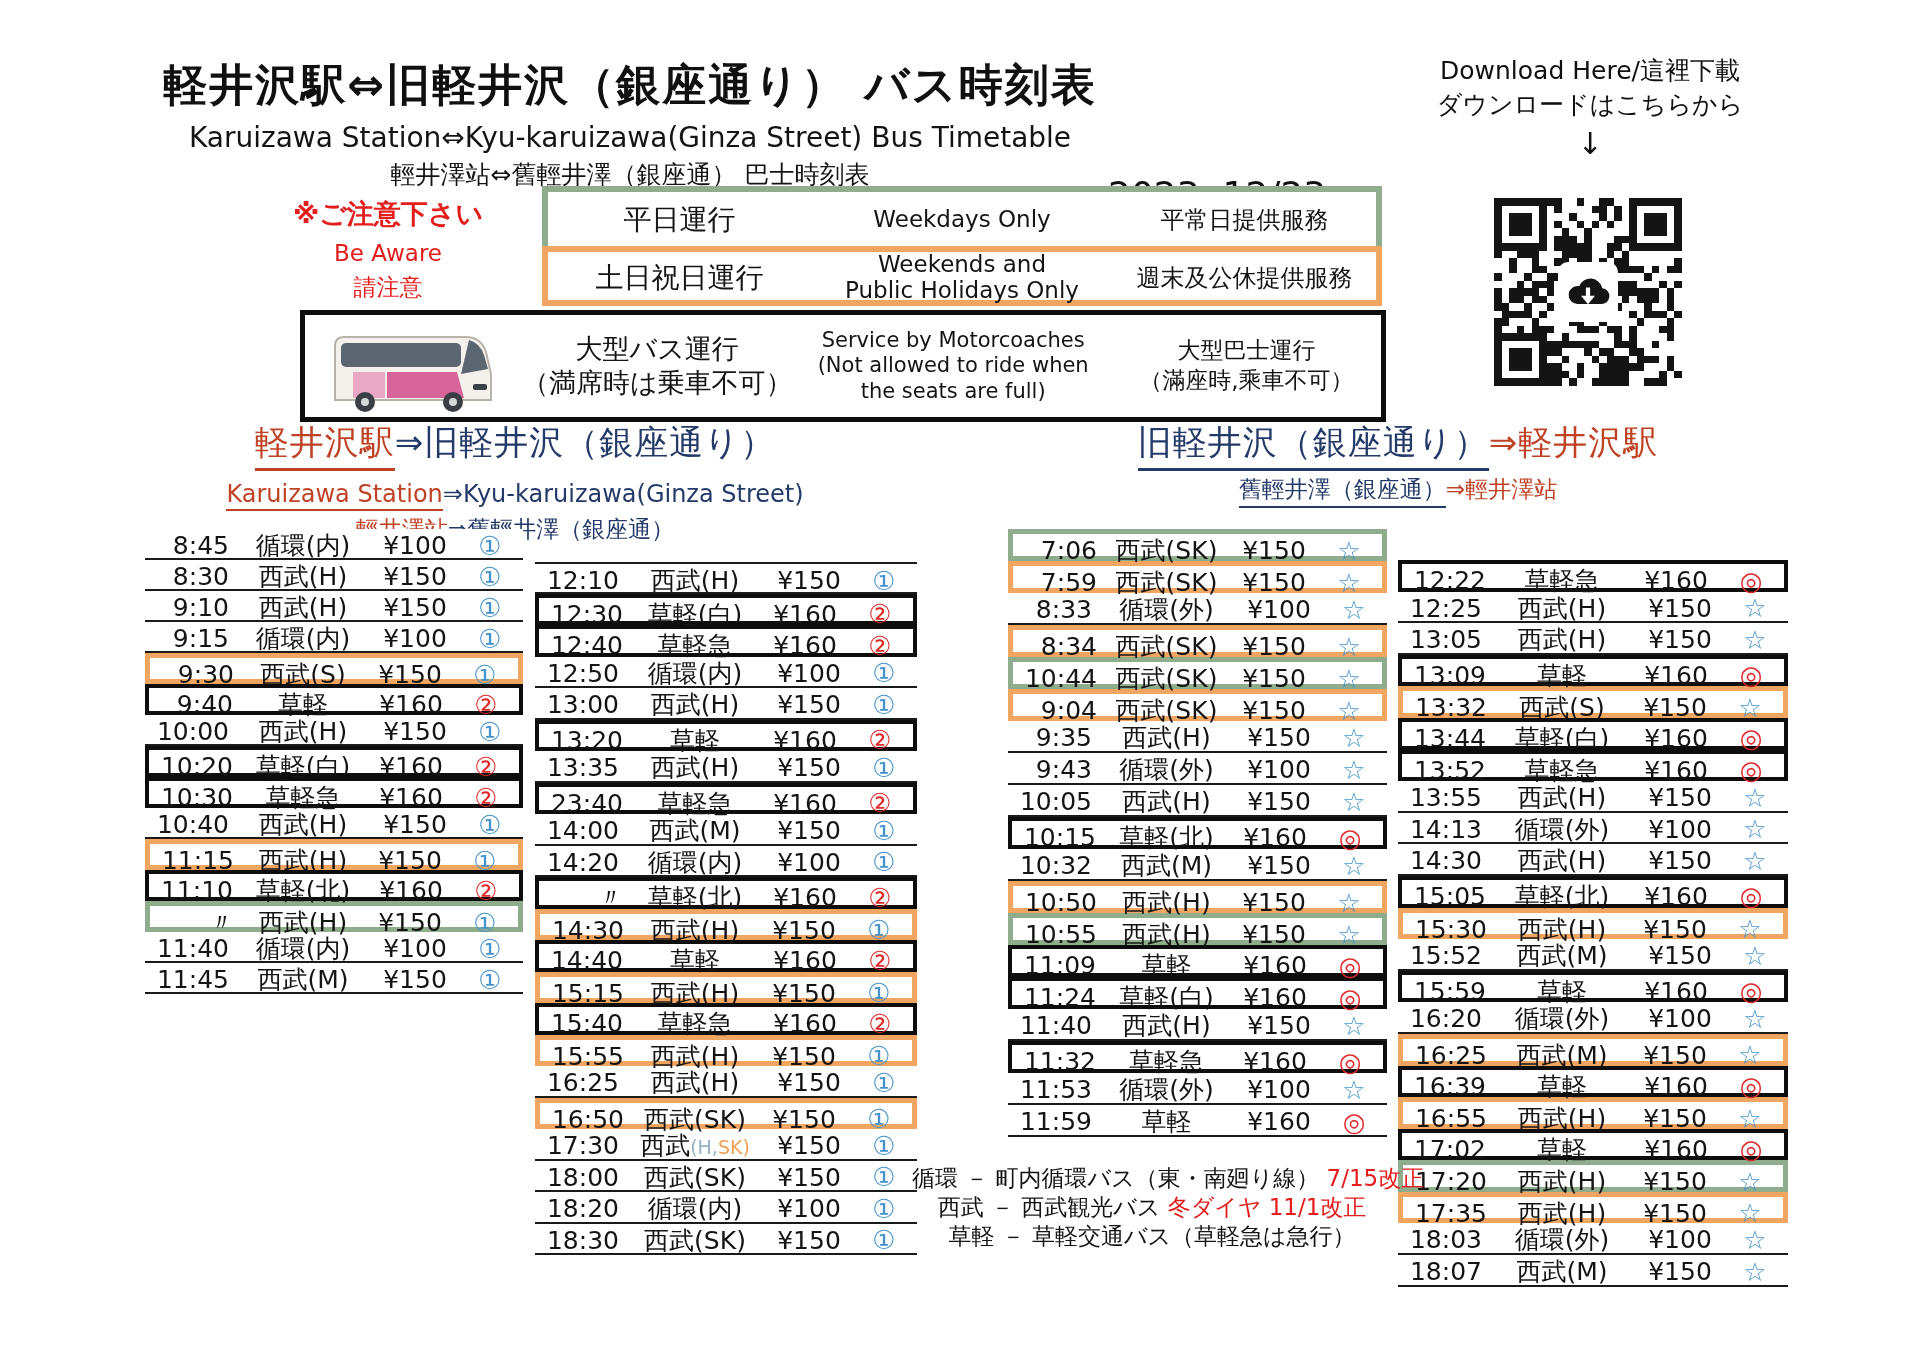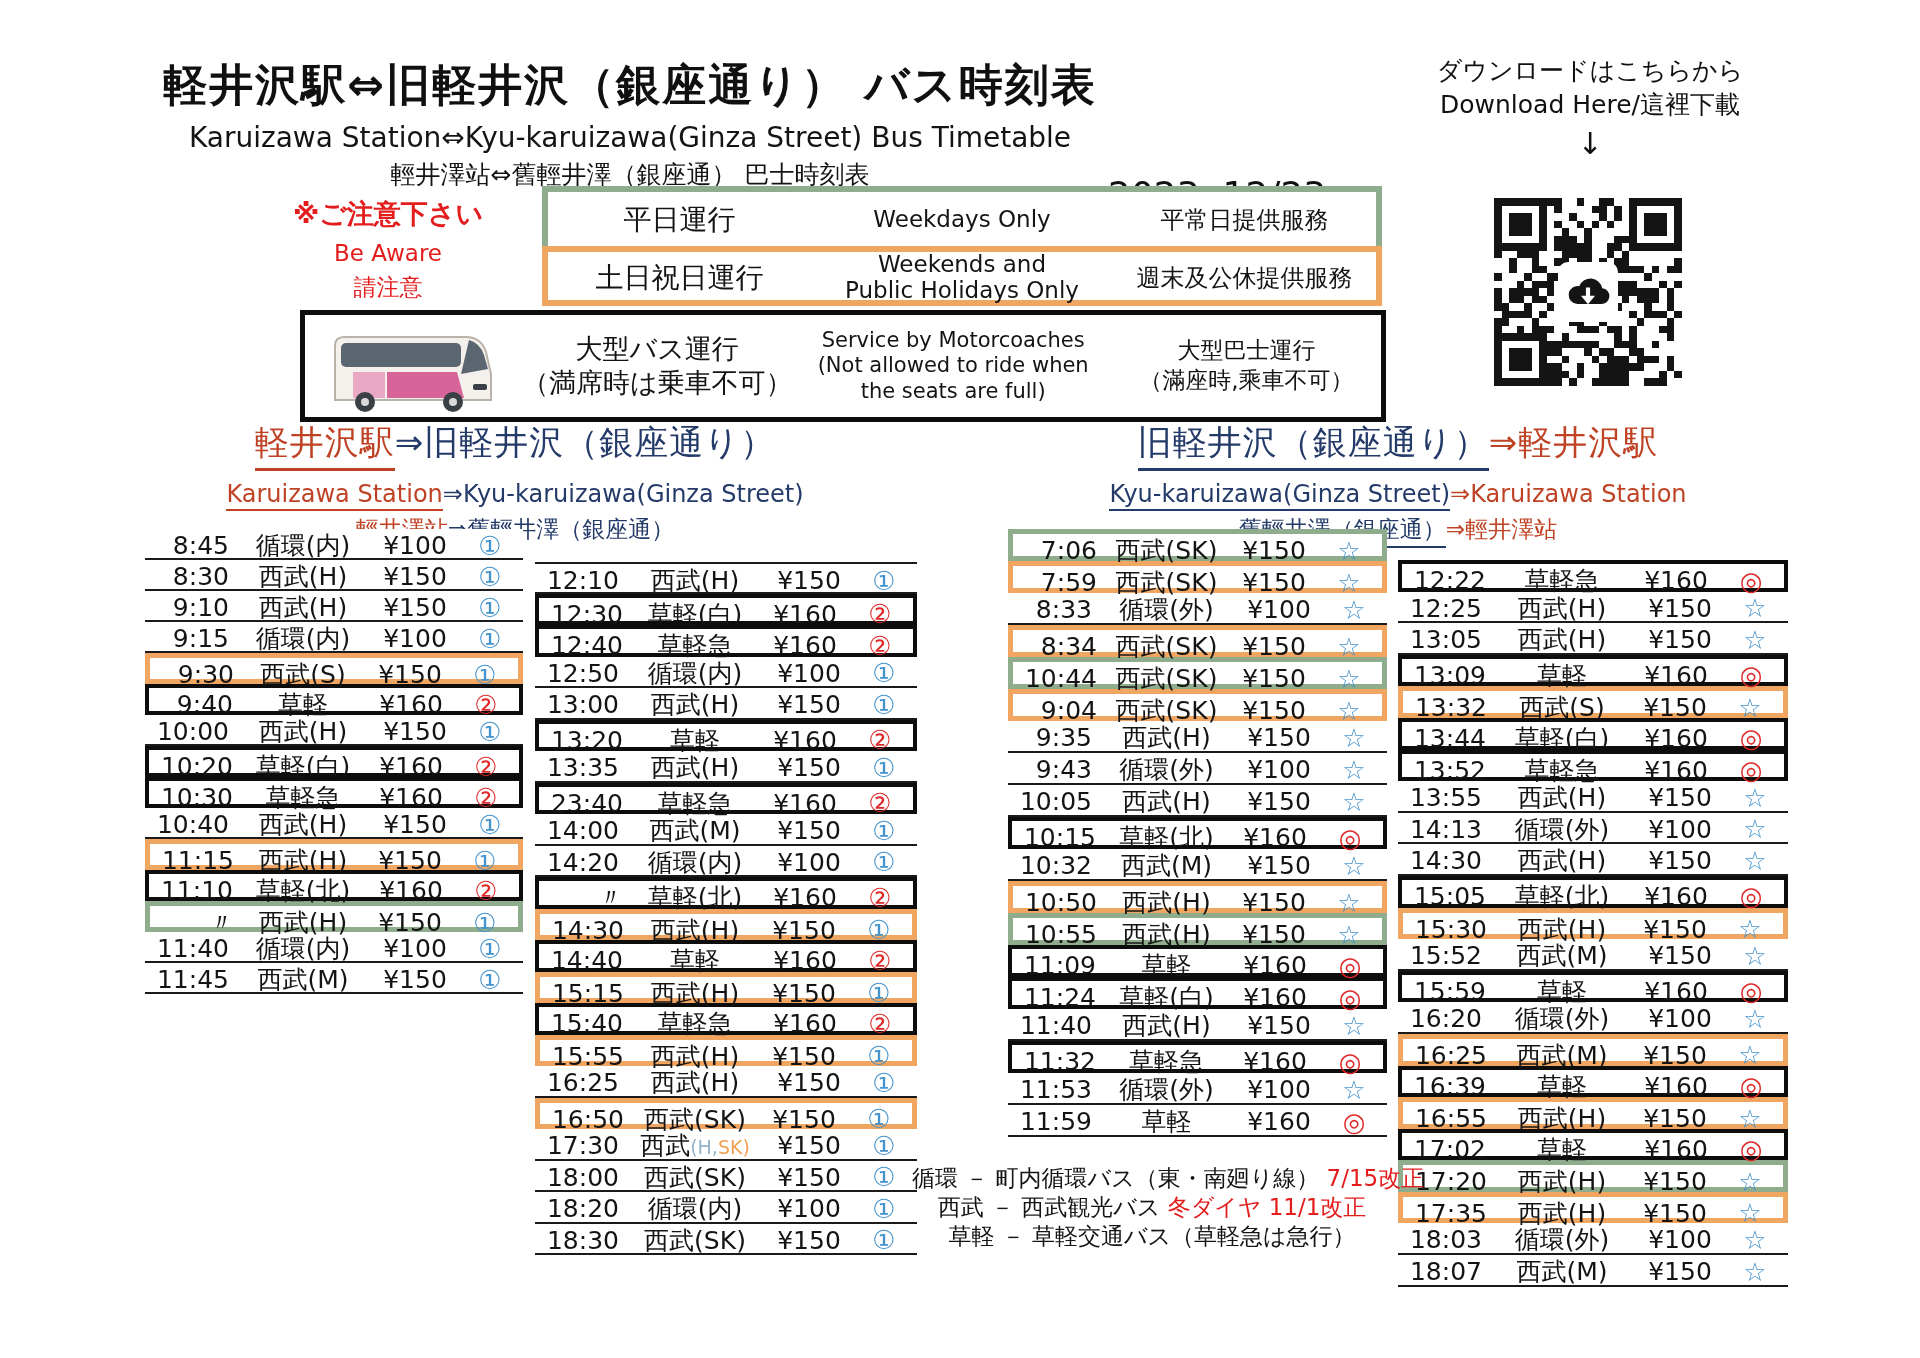--- a/index.html
+++ b/index.html
@@ -98,22 +98,22 @@
     <div class="title-en">Karuizawa Station⇔Kyu-karuizawa(Ginza Street) Bus Timetable</div>
     <div class="title-zh">輕井澤站⇔舊輕井澤（銀座通） 巴士時刻表</div>
   </div>
 
   <div class="abs date-block">
     <div>2023  12/23</div>
     <div>～ 2024　  /</div>
   </div>
 
   <div class="abs dl-block">
+    <div>Download Here/這裡下載</div>
     <div>ダウンロードはこちらから</div>
-    <div>Download Here/這裡下載</div>
     <div class="dl-arrow">↓</div>
   </div>
 
   <div class="abs qr">
     <div class="qr-grid">
         <i style="grid-row:1;grid-column:1"></i>
         <i style="grid-row:1;grid-column:2"></i>
         <i style="grid-row:1;grid-column:3"></i>
         <i style="grid-row:1;grid-column:4"></i>
         <i style="grid-row:1;grid-column:5"></i>
@@ -489,23 +489,20 @@
     </div>
     <div class="sec-zh">
       <span class="hl-red u-sm">輕井澤站</span><span class="hl-blue">⇒舊輕井澤（銀座通）</span>
     </div>
   </div>
 
   <div class="abs sec sec-in">
     <div class="sec-ja">
       <span class="hl-blue u-big">旧軽井沢（銀座通り）</span><span class="hl-red">⇒軽井沢駅</span>
     </div>
-    <div class="sec-en">
-      <span class="hl-blue u-sm">Kyu-karuizawa(Ginza Street)</span><span class="hl-red">⇒Karuizawa Station</span>
-    </div>
     <div class="sec-zh">
       <span class="hl-blue u-sm">舊輕井澤（銀座通）</span><span class="hl-red">⇒輕井澤站</span>
     </div>
   </div>
 
   <div class="col col-l1">
 
       <div class="trow box-none">
         <span class="c-time">8:45</span>
         <span class="c-route"><span>循環(内)</span><span class="rsub1"></span><span class="rsub2"></span></span>

